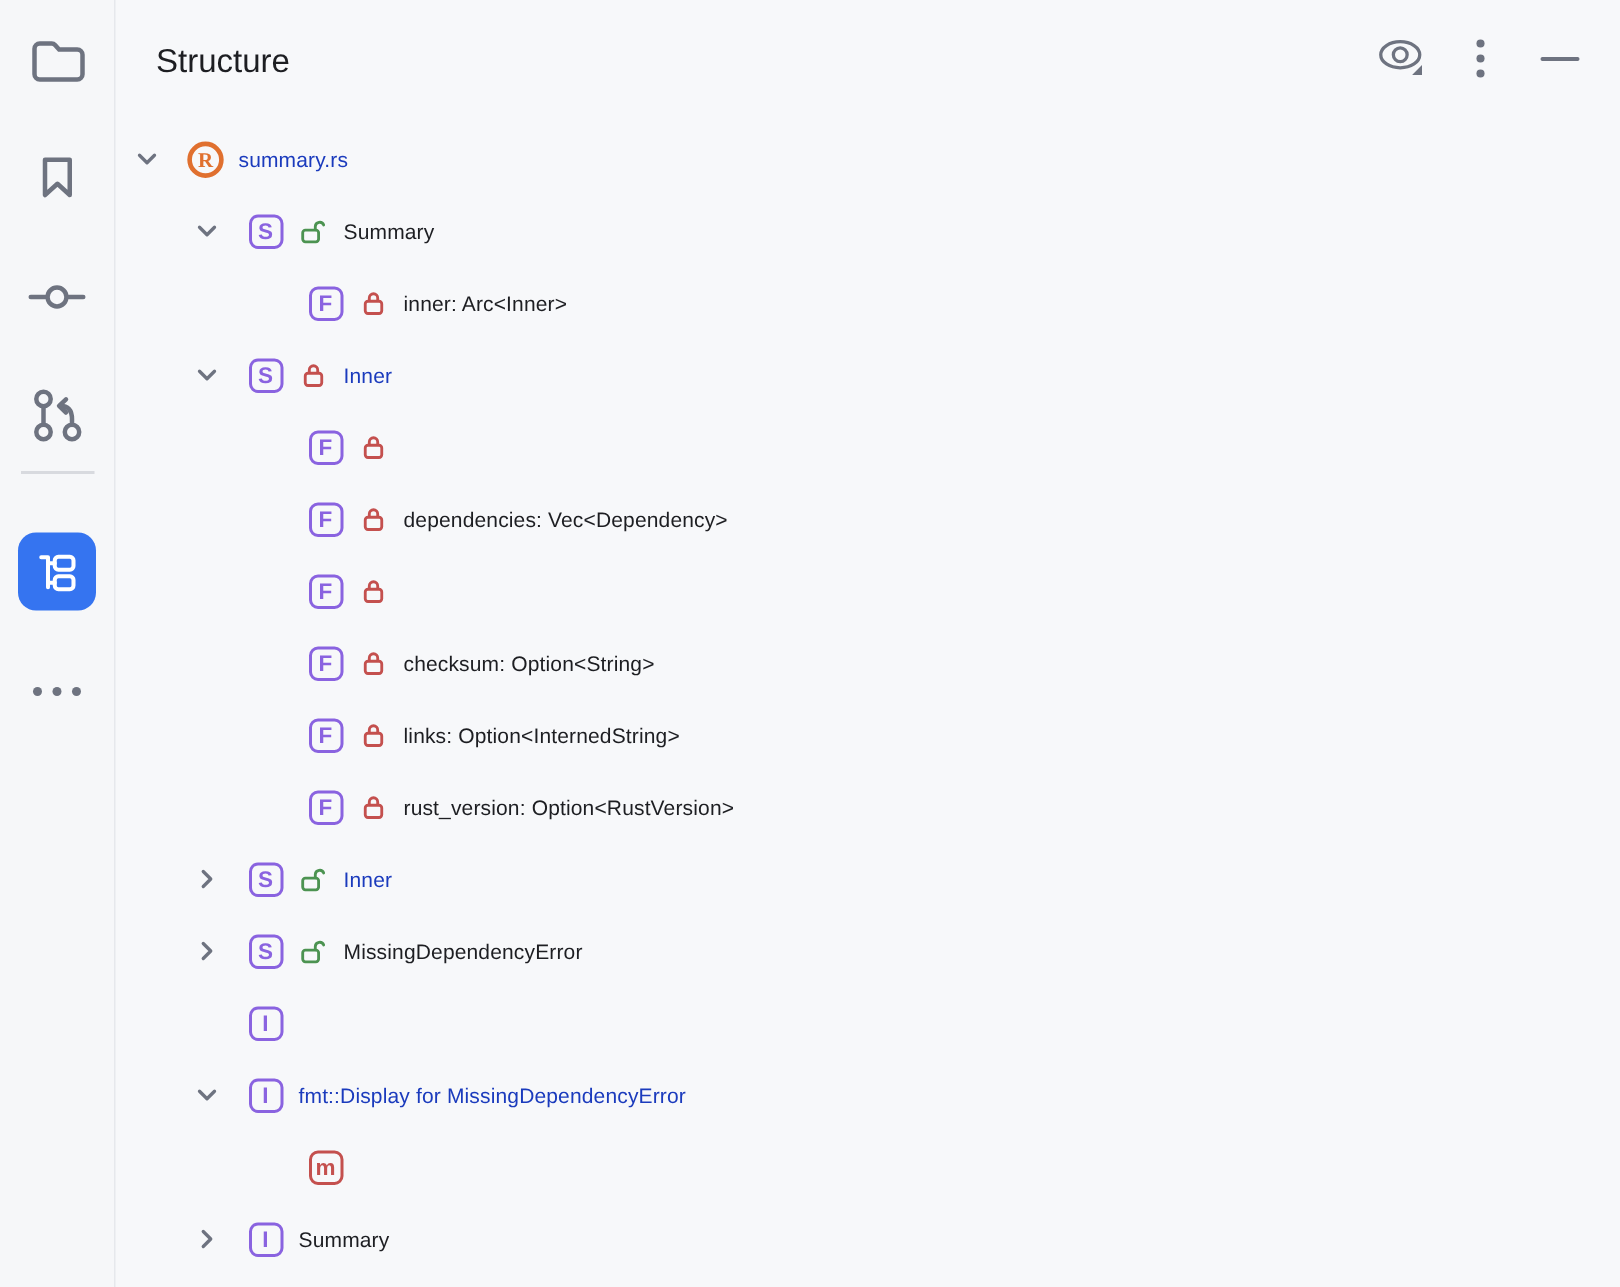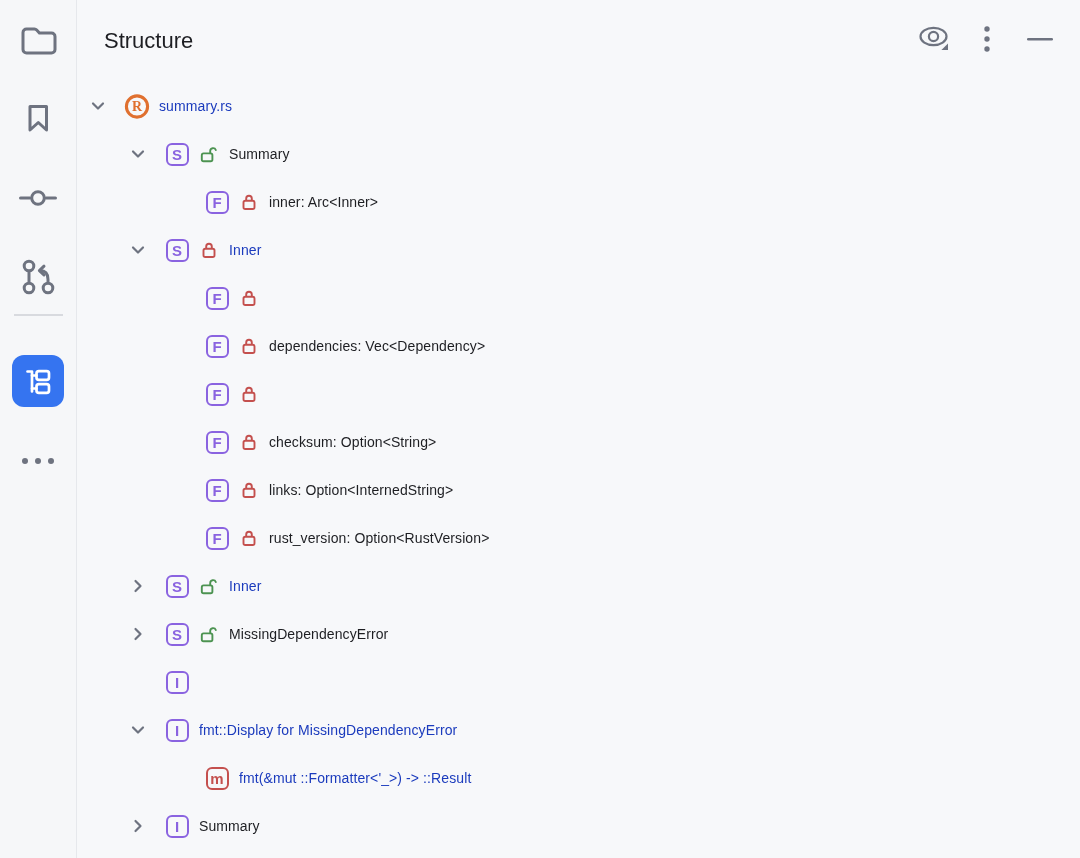--- a/index.html
+++ b/index.html
@@ -307,21 +307,20 @@
         <span class="node-icon">
           <span class="badge" style="color: rgb(138, 99, 224); border-color: rgb(138, 99, 224);">I</span>
         </span>
         <span class="row-label blue">fmt::Display for MissingDependencyError</span>
       </div>
       <div class="row" style="top: 672px; padding-left: 90px;">
         <span class="chev-slot"></span>
         <span class="node-icon">
           <span class="badge" style="color: rgb(196, 80, 78); border-color: rgb(196, 80, 78);">m</span>
         </span>
-        <span class="row-label blue">fmt(&amp;mut ::Formatter&lt;'_&gt;) -&gt; ::Result</span>
       </div>
       <div class="row" style="top: 720px; padding-left: 50px;">
         <span class="chev-slot">
           <svg width="20" height="20" viewBox="0 0 20 20">
             <polyline points="7.5,5 12.5,10 7.5,15" fill="none" stroke="#6E7380" stroke-width="2.2" stroke-linecap="round" stroke-linejoin="round"></polyline>
           </svg>
         </span>
         <span class="node-icon">
           <span class="badge" style="color: rgb(138, 99, 224); border-color: rgb(138, 99, 224);">I</span>
         </span>

